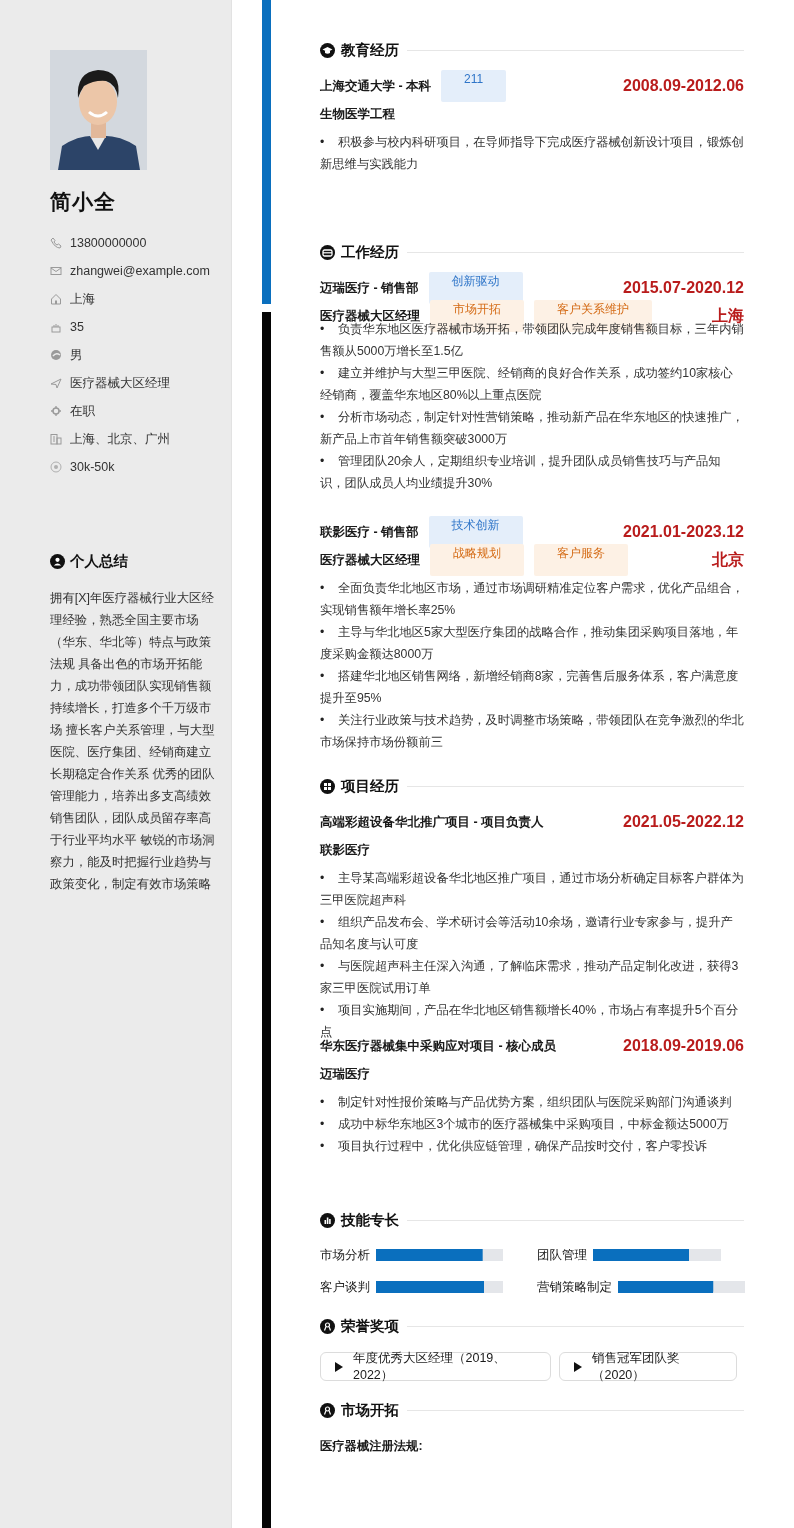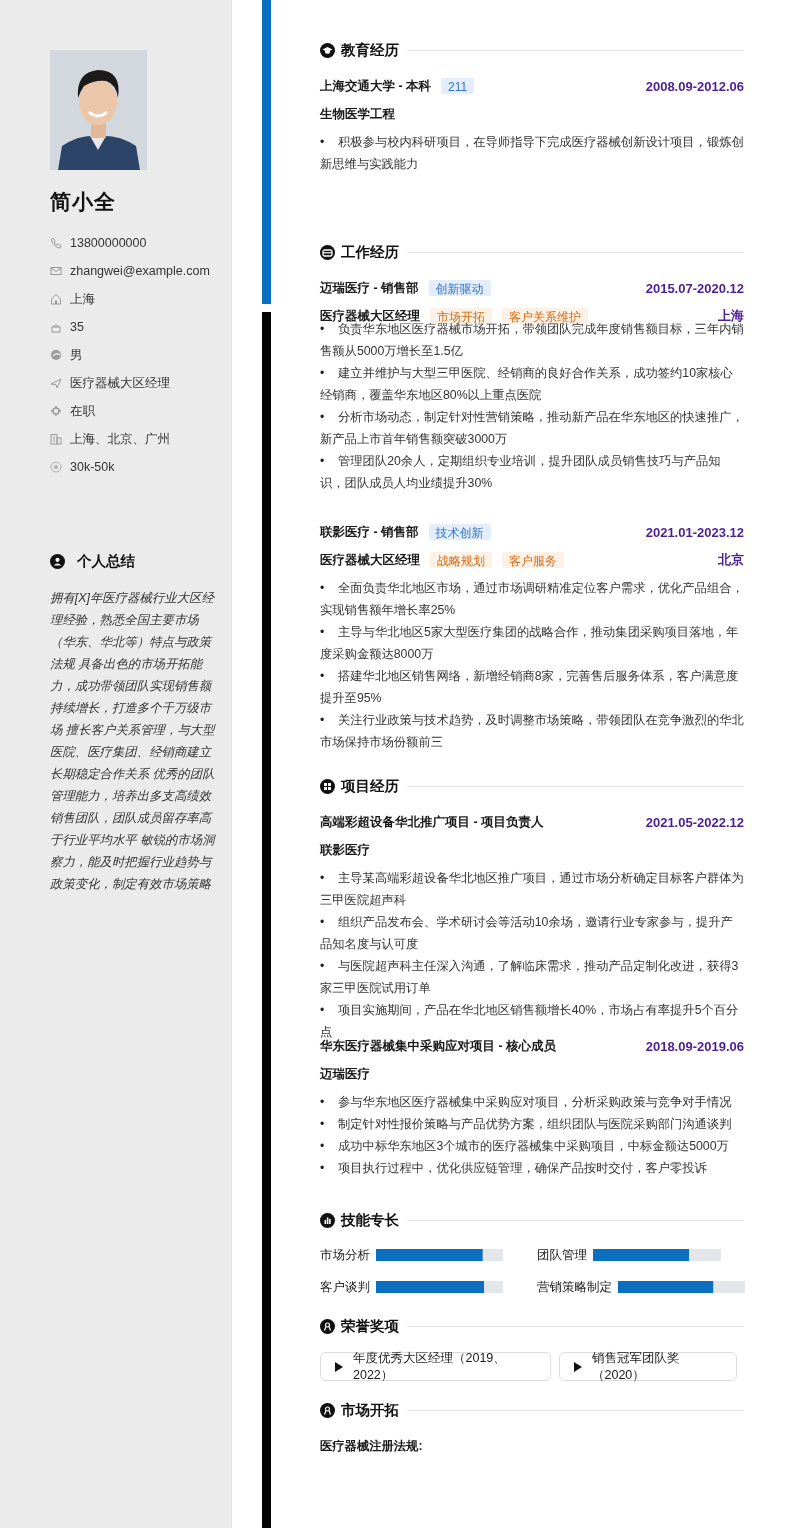--- a/index.html
+++ b/index.html
@@ -8,37 +8,37 @@
 
   .sidebar { position: absolute; left: 0; top: 0; width: 232px; height: 1528px; background: #ebebeb; border-right: 1px solid #e2e2e2; }
   .photo { position: absolute; left: 50px; top: 50px; width: 97px; height: 120px; background: linear-gradient(#d7dbe0, #c9ced5); overflow: hidden; }
   .photo svg { display: block; }
   .name { position: absolute; left: 50px; top: 188px; font-size: 21px; font-weight: bold; color: #111; letter-spacing: 1px; }
   .info-list { position: absolute; left: 50px; top: 229px; width: 200px; }
   .info-item { height: 28px; display: flex; align-items: center; font-size: 12.5px; color: #333; }
   .info-item .ic { width: 12px; height: 12px; margin-right: 8px; display: inline-flex; align-items: center; justify-content: center; color: #9a9a9a; font-size: 10px; }
   .info-item .ic svg { width: 12px; height: 12px; }
 
-  .summary-title { position: absolute; left: 50px; top: 552px; display: flex; align-items: center; font-size: 14.5px; font-weight: bold; color: #111; gap: 7px; }
+  .summary-title { position: absolute; left: 50px; top: 552px; display: flex; align-items: center; font-size: 14.5px; font-weight: bold; color: #111; }
   .summary-title .sic { width: 15px; height: 15px; border-radius: 50%; background: #111; margin-right: 5px; display: inline-flex; align-items: center; justify-content: center; }
-  .summary-text { position: absolute; left: 50px; top: 587px; width: 166px; font-size: 12.4px; line-height: 22px; color: #333; font-style: italic; }
+  .summary-text { position: absolute; left: 50px; top: 587px; width: 166px; font-size: 12.4px; line-height: 22px; color: #333; }
 
   .bar-blue { position: absolute; left: 262px; top: 0; width: 9px; height: 304px; background: #0a6fbe; }
   .bar-black { position: absolute; left: 262px; top: 312px; width: 9px; height: 1216px; background: #050505; }
 
   .main { position: absolute; left: 320px; top: 0; width: 424px; }
   .section-head { position: absolute; left: 0; width: 424px; display: flex; align-items: center; height: 20px; justify-content: flex-end; }
   .section-head .hic { width: 15px; height: 15px; border-radius: 50%; background: #111; display: inline-flex; align-items: center; justify-content: center; margin-right: 6px; flex: none; }
   .section-head .htxt { font-size: 14.5px; font-weight: bold; color: #111; margin-right: 8px; white-space: nowrap; }
   .section-head .hline { flex: 1; height: 1px; background: #e6e6e6; }
 
   .row { position: absolute; left: 0; width: 424px; height: 20px; display: flex; align-items: center; font-size: 12.5px; }
   .row .ttl { font-weight: bold; color: #1a1a1a; white-space: nowrap; }
-  .row .right { margin-left: auto; font-weight: bold; color: #4c1d95; font-size: 13px; }
-  .tag { display: inline-block; height: 16px; line-height: 18px; padding: 0 7px; font-size: 12px; margin-left: 10px; border-radius: 2px; }
+  .row .right { margin-left: auto; font-weight: bold; color: #b91c1c; font-size: 16px; }
+  .tag { display: inline-block; height: 32px; line-height: 18px; padding: 0 23px; font-size: 12px; margin-left: 10px; border-radius: 2px; }
   .tag.blue { background: #e4eefa; color: #2f75c8; }
   .tag.orange { background: #fdf1e5; color: #d46a14; }
 
   .bullets { position: absolute; left: 0; width: 424px; }
   .bullet { font-size: 12.3px; line-height: 22px; color: #333; margin-bottom: 0; }
   .bullet .dot { display: inline-block; width: 18px; color: #222; }
 
   .skills { position: absolute; left: 0; top: 1246px; width: 424px; }
   .skill { position: absolute; display: flex; align-items: center; height: 18px; font-size: 12.5px; color: #1a1a1a; }
   .skill .sl { margin-right: 6px; white-space: nowrap; text-align: center; }
@@ -268,21 +268,20 @@
   </div>
 
   <div class="row" style="top:1036px">
     <span class="ttl">华东医疗器械集中采购应对项目 - 核心成员</span>
     <span class="right">2018.09-2019.06</span>
   </div>
   <div class="row" style="top:1064px">
     <span class="ttl">迈瑞医疗</span>
   </div>
   <div class="bullets" style="top:1091px">
-    <div class="bullet"><span class="dot">•</span><span>参与华东地区医疗器械集中采购应对项目，分析采购政策与竞争对手情况</span></div>
     <div class="bullet"><span class="dot">•</span><span>制定针对性报价策略与产品优势方案，组织团队与医院采购部门沟通谈判</span></div>
     <div class="bullet"><span class="dot">•</span><span>成功中标华东地区3个城市的医疗器械集中采购项目，中标金额达5000万</span></div>
     <div class="bullet"><span class="dot">•</span><span>项目执行过程中，优化供应链管理，确保产品按时交付，客户零投诉</span></div>
   </div>
 
   <div class="section-head" style="top:1210px">
     <span class="hic">
         <svg width="11" height="11" viewBox="0 0 11 11">
           <rect x="2.5" y="5" width="1.6" height="4" fill="#fff"></rect>
           <rect x="4.8" y="2.5" width="1.6" height="6.5" fill="#fff"></rect>

